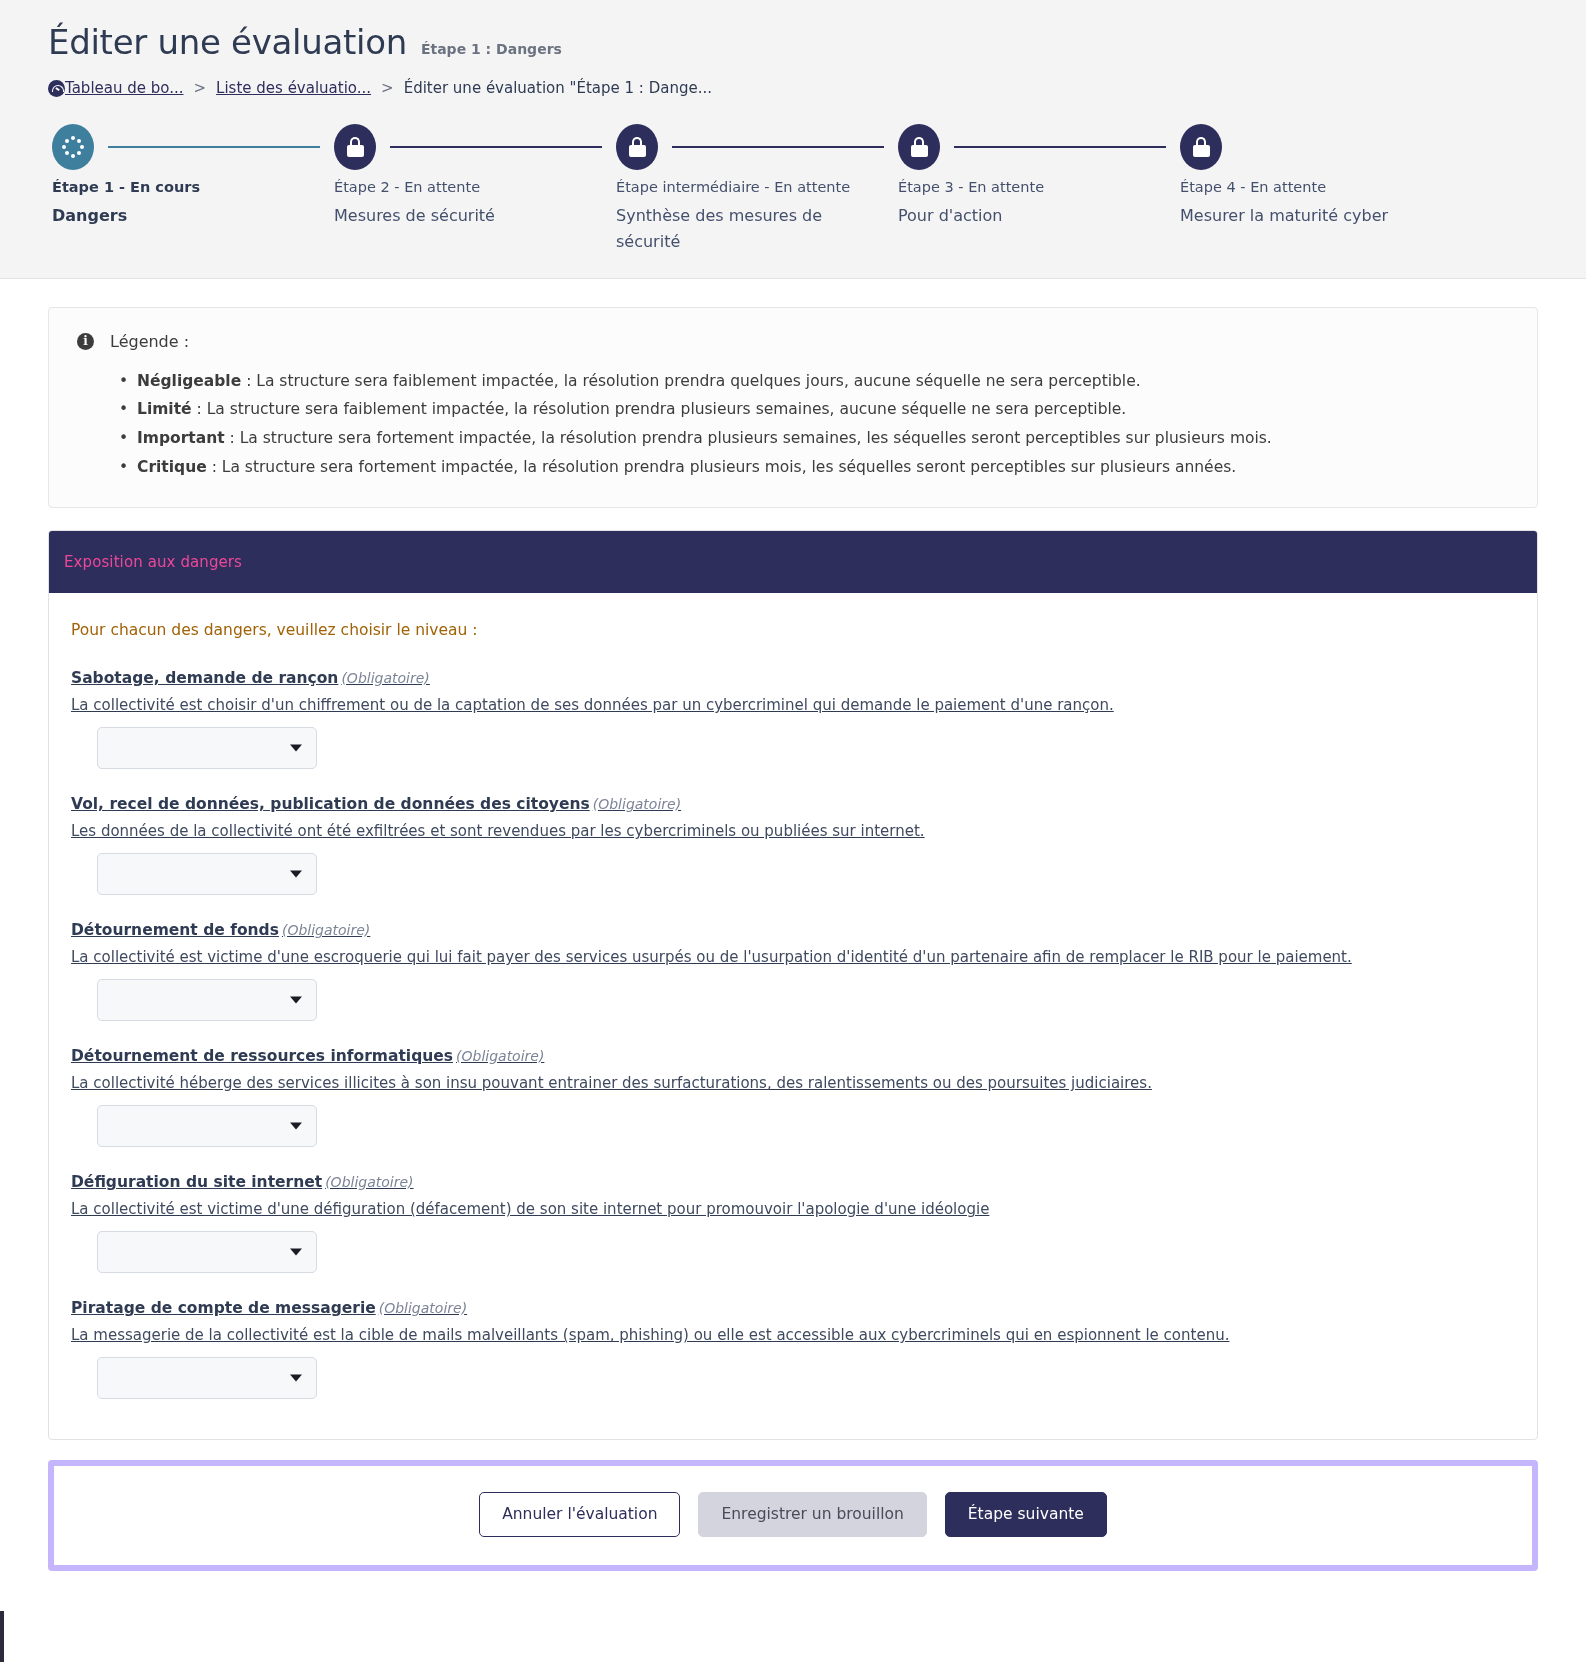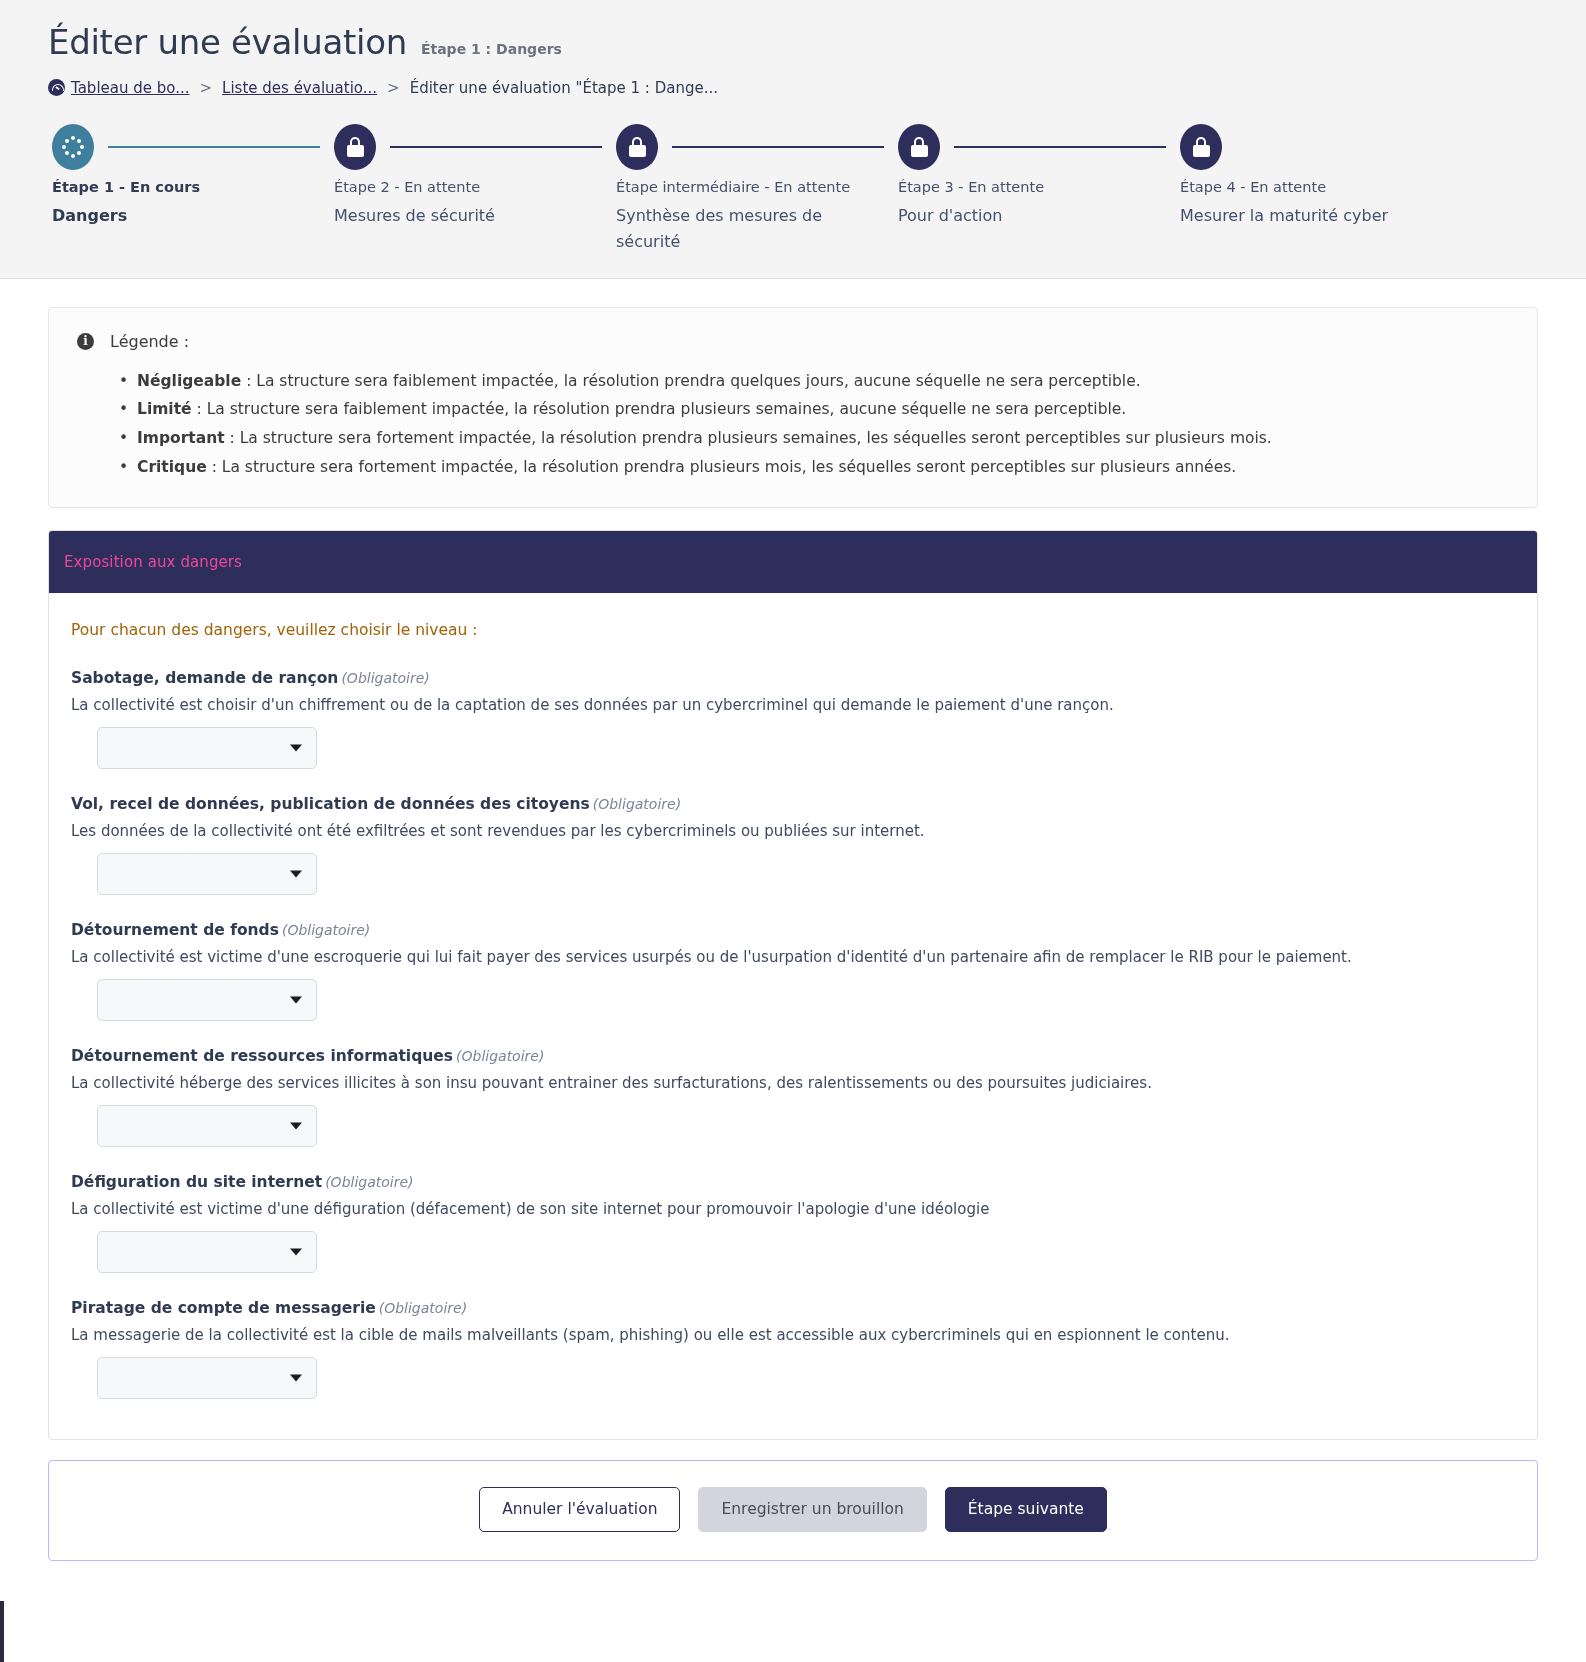--- a/index.html
+++ b/index.html
@@ -64,21 +64,21 @@
     color: #2f3b52;
     padding-top: 16px;
     white-space: nowrap;
   }
   .breadcrumb a {
     color: #2e2e5c;
     text-decoration: underline;
     cursor: pointer;
   }
   .breadcrumb .sep { color: #6b7280; }
-  .bc-first { display: flex; align-items: flex-start; gap: 6px; }
+  .bc-first { display: flex; align-items: flex-end; }
   .dash-icon {
     width: 17px; height: 17px; border-radius: 50%;
     background: #2e2e5c;
     display: inline-block;
     position: relative;
     flex: none;
   }
   .dash-icon::before {
     content: "";
     position: absolute; left: 3.5px; top: 5.5px;
@@ -238,21 +238,21 @@
     letter-spacing: 0.1px;
   }
   .card-body {
     padding: 28px 22px 34px 22px;
   }
   .intro {
     font-size: 15.5px;
     color: #a16207;
     margin-bottom: 30px;
   }
-  .field { margin-bottom: 26px; }
+  .field { margin-bottom: 26px; text-decoration: underline; }
   .field:last-child { margin-bottom: 6px; }
   .field-label {
     font-size: 15.5px;
     font-weight: bold;
     color: #2f3b52;
     margin-bottom: 9px;
   }
   .field-req {
     font-weight: normal;
     font-style: italic;
@@ -287,21 +287,21 @@
     transform: translateY(-50%);
     width: 0; height: 0;
     border-left: 6px solid transparent;
     border-right: 6px solid transparent;
     border-top: 7px solid #1b1b24;
   }
 
   
   .footer-card {
     margin: 20px 48px 0 48px;
-    border: 1px solid #c4b5fd;
+    border: 6px solid #c4b5fd;
     border-radius: 4px;
     background: #fff;
     padding: 26px 0 28px 0;
     display: flex;
     justify-content: center;
     gap: 18px;
   }
   .btn {
     font-family: "DejaVu Sans", "Liberation Sans", sans-serif;
     font-size: 15.5px;

